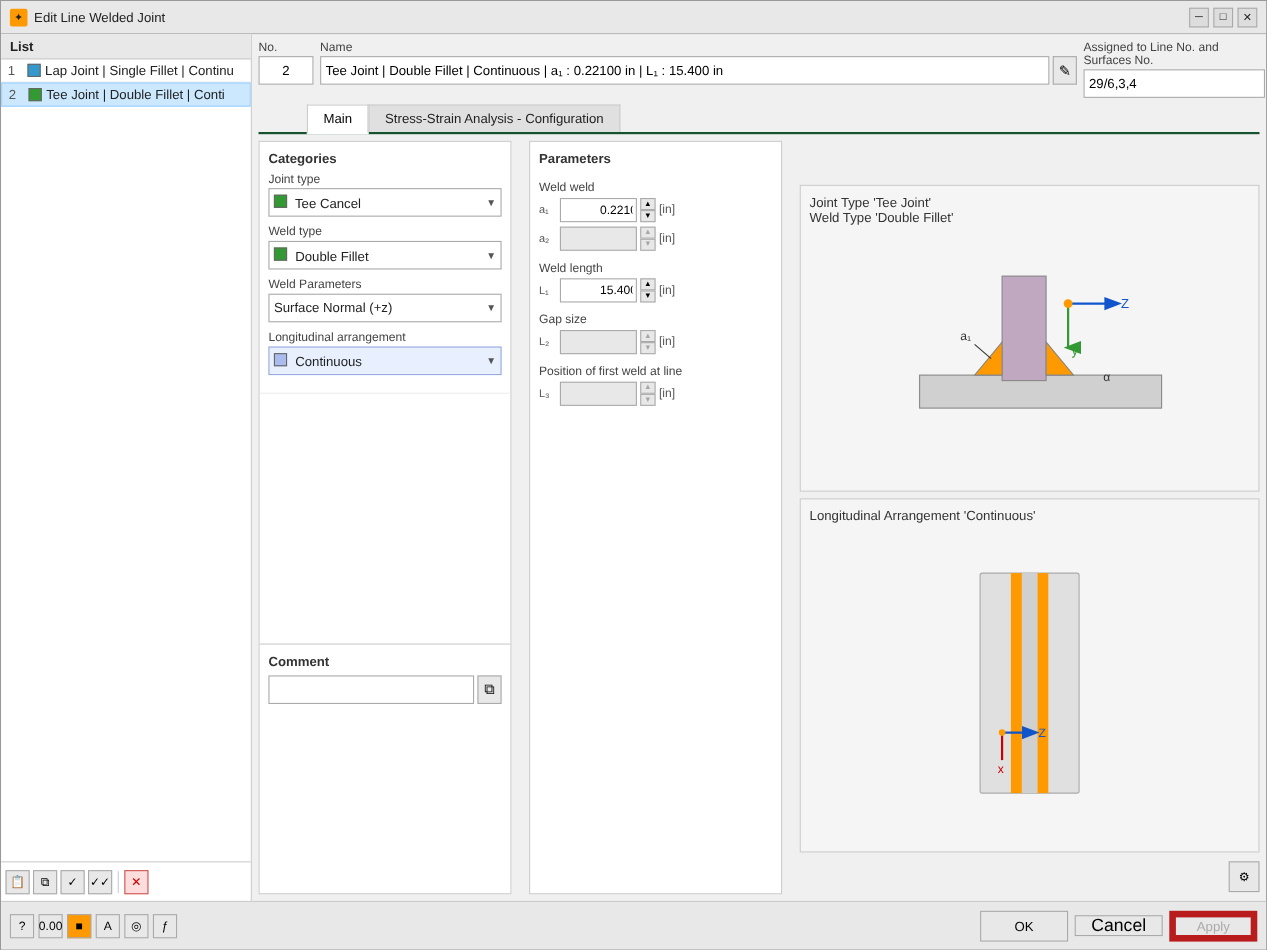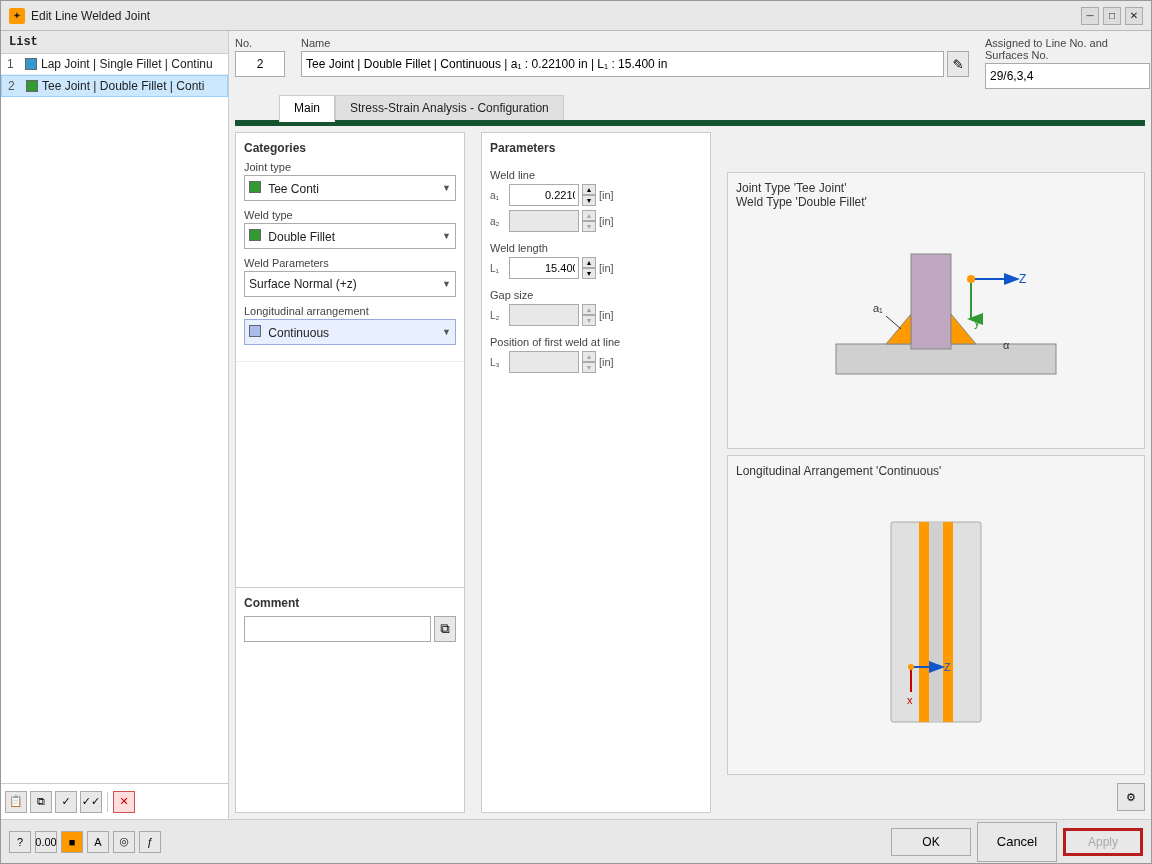--- a/index.html
+++ b/index.html
@@ -10,51 +10,51 @@
     .title-bar { background: #e8e8e8; border-bottom: 1px solid #bbb; padding: 5px 8px; display: flex; align-items: center; justify-content: space-between; height: 30px; }
     .title-bar-left { display: flex; align-items: center; gap: 6px; }
     .title-icon { width: 16px; height: 16px; background: #f90; border-radius: 2px; font-size: 10px; display: flex; align-items: center; justify-content: center; }
     .title-bar-controls { display: flex; gap: 4px; }
     .title-btn { width: 18px; height: 18px; background: #ddd; border: 1px solid #aaa; cursor: pointer; font-size: 10px; display: flex; align-items: center; justify-content: center; }
 
     .main-content { display: flex; flex: 1; overflow: hidden; }
 
     
     .left-panel { width: 228px; background: #fff; border-right: 1px solid #ccc; display: flex; flex-direction: column; }
-    .panel-label { background: #e8e8e8; border-bottom: 1px solid #ccc; padding: 4px 8px; font-weight: bold; font-size: 12px; font-family: Liberation Mono, monospace; }
+    .panel-label { background: #e8e8e8; border-bottom: 1px solid #ccc; padding: 4px 8px; font-weight: bold; font-size: 12px; }
     .list-area { flex: 1; overflow-y: auto; }
     .list-item { padding: 3px 6px; cursor: pointer; display: flex; align-items: center; gap: 4px; border-bottom: 1px solid #eee; }
     .list-item.selected { background: #cce8ff; border: 1px solid #99d0ff; }
     .list-item-num { min-width: 14px; color: #555; }
     .list-item-color { width: 12px; height: 12px; border: 1px solid #666; flex-shrink: 0; }
     .list-bottom { border-top: 1px solid #ccc; padding: 4px; display: flex; gap: 3px; align-items: center; height: 36px; }
     .list-divider { width: 1px; height: 20px; background: #ccc; margin: 0 2px; }
     .icon-btn { width: 22px; height: 22px; background: #e8e8e8; border: 1px solid #aaa; cursor: pointer; display: flex; align-items: center; justify-content: center; font-size: 11px; }
     .icon-btn.red { background: #ffdddd; border-color: #cc5555; color: #cc0000; }
 
     
     .right-panel { flex: 1; display: flex; flex-direction: column; padding: 6px; gap: 6px; }
 
     
-    .top-row { display: flex; gap: 16px; align-items: stretch; }
+    .top-row { display: flex; gap: 6px; align-items: stretch; }
     .field-group { display: flex; flex-direction: column; gap: 2px; }
     .field-label { font-size: 11px; color: #444; }
     .no-box { width: 50px; }
     .no-input { width: 50px; height: 26px; background: #fff; border: 1px solid #aaa; text-align: center; font-size: 12px; padding: 2px; }
     .name-box { flex: 1; }
     .name-input-row { display: flex; gap: 3px; align-items: center; }
     .name-input { flex: 1; height: 26px; background: #fff; border: 1px solid #aaa; font-size: 12px; padding: 2px 4px; }
     .edit-btn { width: 22px; height: 26px; background: #e8e8e8; border: 1px solid #aaa; cursor: pointer; display: flex; align-items: center; justify-content: center; }
     .assigned-box { width: 160px; }
     .assigned-input-row { display: flex; gap: 3px; align-items: center; }
     .assigned-input { flex: 1; height: 26px; background: #fff; border: 1px solid #aaa; font-size: 12px; padding: 2px 4px; }
     .assign-btn { width: 22px; height: 26px; background: #e8e8e8; border: 1px solid #aaa; cursor: pointer; display: flex; align-items: center; justify-content: center; font-size: 11px; }
 
     
-    .tabs-row { display: flex; border-bottom: 6px solid #14532d; gap: 0; padding-left: 44px; }
+    .tabs-row { display: flex; border-bottom: 2px solid #14532d; gap: 0; padding-left: 44px; }
     .tab { padding: 5px 14px; background: #e0e0e0; border: 1px solid #ccc; border-bottom: none; cursor: pointer; font-size: 12px; }
     .tab.active { background: #fff; border-bottom: 2px solid #fff; margin-bottom: -2px; color: #000; font-weight: normal; }
 
     
     .content-area { flex: 1; display: flex; gap: 16px; }
 
     
     .form-panel { width: 230px; display: flex; flex-direction: column; gap: 0; border: 1px solid #ccc; background: #fff; }
     .form-section { padding: 8px; border-bottom: 1px solid #eee; }
     .section-title { font-weight: bold; font-size: 12px; margin-bottom: 6px; color: #333; }
@@ -83,22 +83,22 @@
     
     .diagram-panel { flex: 1; display: flex; flex-direction: column; gap: 6px; margin-top: 40px; }
     .diagram-box { background: #f5f5f5; border: 1px solid #ccc; flex: 1; display: flex; flex-direction: column; align-items: flex-start; padding: 8px; }
     .diagram-content { flex: 1; width: 100%; display: flex; align-items: center; justify-content: center; }
 
     
     .bottom-toolbar { border-top: 1px solid #ccc; background: #e8e8e8; padding: 5px 8px; display: flex; align-items: center; justify-content: space-between; height: 44px; }
     .bottom-left { display: flex; gap: 4px; align-items: center; }
     .bottom-right { display: flex; gap: 6px; align-items: center; }
     .btn-ok { width: 80px; height: 28px; background: #e8e8e8; border: 1px solid #aaa; cursor: pointer; font-size: 12px; }
-    .btn-cancel { width: 80px; height: 40px; background: #e8e8e8; border: 1px solid #aaa; cursor: pointer; font-size: 13px; }
-    .btn-apply { width: 80px; height: 28px; background: #e8e8e8; border: 3px solid #b91c1c; cursor: pointer; font-size: 12px; color: #aaa; }
+    .btn-cancel { width: 80px; height: 19px; background: #e8e8e8; border: 1px solid #aaa; cursor: pointer; font-size: 16px; }
+    .btn-apply { width: 80px; height: 28px; background: #e8e8e8; border: 6px solid #b91c1c; cursor: pointer; font-size: 12px; color: #aaa; }
 
     
     .tee-joint-svg { width: 260px; height: 180px; }
     .continuous-svg { width: 110px; height: 220px; }
 
     select { appearance: none; -webkit-appearance: none; background: #fff; }
   </style>
 </head>
 <body>
 
@@ -174,21 +174,21 @@
 
         <div class="form-panel">
           <div class="form-section">
             <div class="section-title">Categories</div>
 
             <div class="form-row">
               <div class="form-field-label">Joint type</div>
               <div class="dropdown">
                 <span>
                   <span class="dropdown-color" style="background:#339933;"></span>
-                  <span>Tee Conti</span>
+                  <span>Tee Cancel</span>
                 </span>
                 <span class="dropdown-arrow">▼</span>
               </div>
             </div>
 
             <div class="form-row">
               <div class="form-field-label">Weld type</div>
               <div class="dropdown">
                 <span>
                   <span class="dropdown-color" style="background:#339933;"></span>
@@ -225,21 +225,21 @@
             <div class="comment-row">
               <select class="comment-select"></select>
               <button class="copy-btn">⧉</button>
             </div>
           </div>
         </div>
 
         <div class="params-panel">
           <div class="params-title">Parameters</div>
 
-          <div class="param-group-label">Weld line</div>
+          <div class="param-group-label">Weld weld</div>
 
           <div class="param-row">
             <span class="param-sub">a₁</span>
             <input class="param-input enabled" value="0.22100" style="">
             <div class="param-spinner">
               <button class="spin-btn">▲</button>
               <button class="spin-btn">▼</button>
             </div>
             <span class="param-unit">[in]</span>
           </div>

